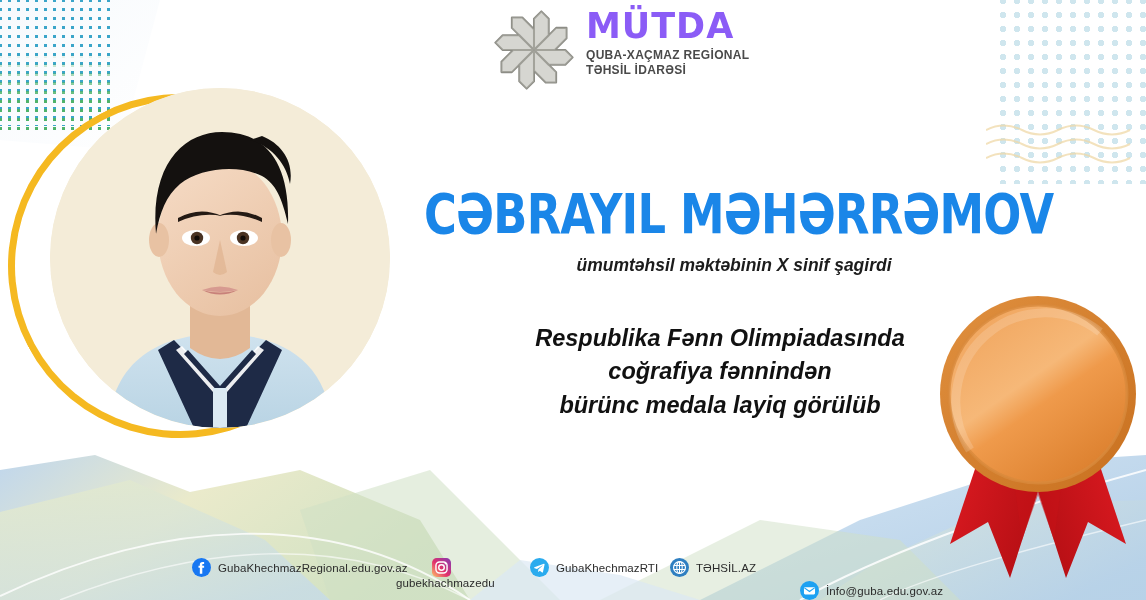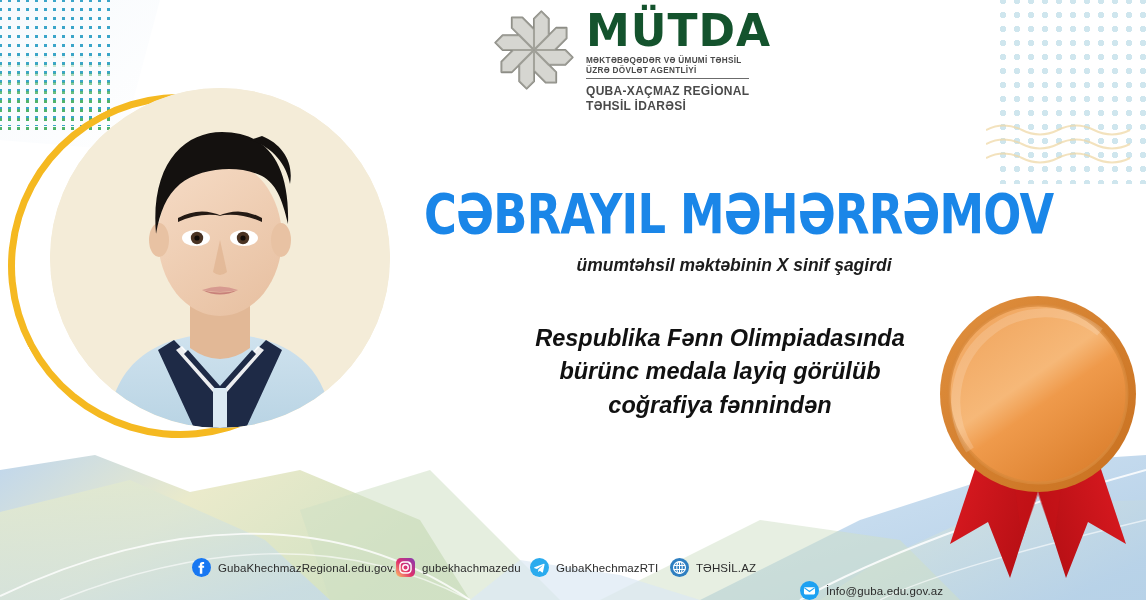--- a/index.html
+++ b/index.html
@@ -40,21 +40,21 @@
   .photo-circle{
     position:absolute;left:42px;top:0px;width:340px;height:340px;border-radius:50%;
     background:#f4ecd8;overflow:hidden;
   }
   .photo-circle svg{display:block;}
 
   
   #logo-block{position:absolute;left:488px;top:4px;width:300px;height:100px;display:flex;align-items:flex-start;}
   #logo-mark{width:92px;height:92px;flex:0 0 92px;}
   #logo-text{margin-left:6px;padding-top:6px;}
-  .logo-title{font-family:"DejaVu Sans",sans-serif;font-weight:bold;font-size:44px;letter-spacing:1px;color:#14532d;line-height:.95;}
+  .logo-title{font-family:"DejaVu Sans",sans-serif;font-weight:bold;font-size:35px;letter-spacing:1px;color:#8b5cf6;line-height:.95;}
   .logo-sub1{font-size:8.2px;font-weight:bold;color:#4a4a4a;letter-spacing:.3px;line-height:1.22;margin-top:4px;
              border-bottom:1px solid #6b6b6b;padding-bottom:2px;width:163px;}
   .logo-sub2{font-size:12px;font-weight:bold;color:#4a4a4a;letter-spacing:.3px;line-height:1.25;margin-top:5px;}
 
   
   #name{
     position:absolute;left:424px;top:186px;width:620px;
     font-family:"DejaVu Sans",sans-serif;
     font-weight:bold;font-size:56px;line-height:1;
     color:#1a86e8;letter-spacing:-1px;
@@ -159,24 +159,20 @@
         <use href="#petal-fill" transform="rotate(90 50 50)"></use>
         <use href="#petal-fill" transform="rotate(135 50 50)"></use>
         <use href="#petal-fill" transform="rotate(180 50 50)"></use>
         <use href="#petal-fill" transform="rotate(225 50 50)"></use>
         <use href="#petal-fill" transform="rotate(270 50 50)"></use>
         <use href="#petal-fill" transform="rotate(315 50 50)"></use>
       </g>
     </svg>
     <div id="logo-text">
       <div class="logo-title">MÜTDA</div>
-      <div class="logo-sub1">
-        <div>MƏKTƏBƏQƏDƏR VƏ ÜMUMİ TƏHSİL</div>
-        <div>ÜZRƏ DÖVLƏT AGENTLİYİ</div>
-      </div>
       <div class="logo-sub2">
         <div>QUBA-XAÇMAZ REGİONAL</div>
         <div>TƏHSİL İDARƏSİ</div>
       </div>
     </div>
   </div>
 
   <div id="photo-block">
     <div class="gold-ring"></div>
     <div class="photo-circle">
@@ -236,22 +232,22 @@
   </div>
 
   <div id="name">CƏBRAYIL MƏHƏRRƏMOV</div>
 
   <div id="school">
     <div>ümumtəhsil məktəbinin X sinif şagirdi</div>
   </div>
 
   <div id="award">
     <div>Respublika Fənn Olimpiadasında</div>
+    <div>coğrafiya fənnindən</div>
     <div>bürünc medala layiq görülüb</div>
-    <div>coğrafiya fənnindən</div>
   </div>
 
   <svg id="medal" viewBox="0 0 216 295">
     <defs>
       <linearGradient id="mg" x1="0.15" y1="0" x2="0.85" y2="1">
         <stop offset="0" stop-color="#f0a45c"></stop>
         <stop offset="0.42" stop-color="#f6b878"></stop>
         <stop offset="0.55" stop-color="#ef9a4b"></stop>
         <stop offset="1" stop-color="#d97c2a"></stop>
       </linearGradient>
@@ -282,21 +278,21 @@
   <div id="footer">
 
     <div class="social" style="left:192px;">
       <svg class="ico" viewBox="0 0 24 24">
         <circle cx="12" cy="12" r="12" fill="#1877f2"></circle>
         <path d="M15.3,12.4h-2.3V20h-3.1v-7.6H8.2V9.8h1.7V8.2c0-2.1,1-3.3,3.4-3.3h2v2.6h-1.3c-0.9,0-1,0.3-1,1v1.3h2.3L15.3,12.4z" fill="#fff"></path>
       </svg>
       <span class="lbl">GubaKhechmazRegional.edu.gov.az</span>
     </div>
 
-    <div class="social" style="left:396px;">
+    <div class="social" style="left:396px;flex-direction:column;">
       <svg class="ico" viewBox="0 0 24 24">
         <defs>
             <linearGradient id="ig" x1="0" y1="1" x2="1" y2="0">
           <stop offset="0" stop-color="#fdc468"></stop>
               <stop offset="0.45" stop-color="#e1306c"></stop>
           <stop offset="1" stop-color="#833ab4"></stop>
             </linearGradient>
           </defs>
         <rect x="0" y="0" width="24" height="24" rx="6" fill="url(#ig)"></rect>
         <rect x="5" y="5" width="14" height="14" rx="4.4" fill="none" stroke="#fff" stroke-width="1.8"></rect>

